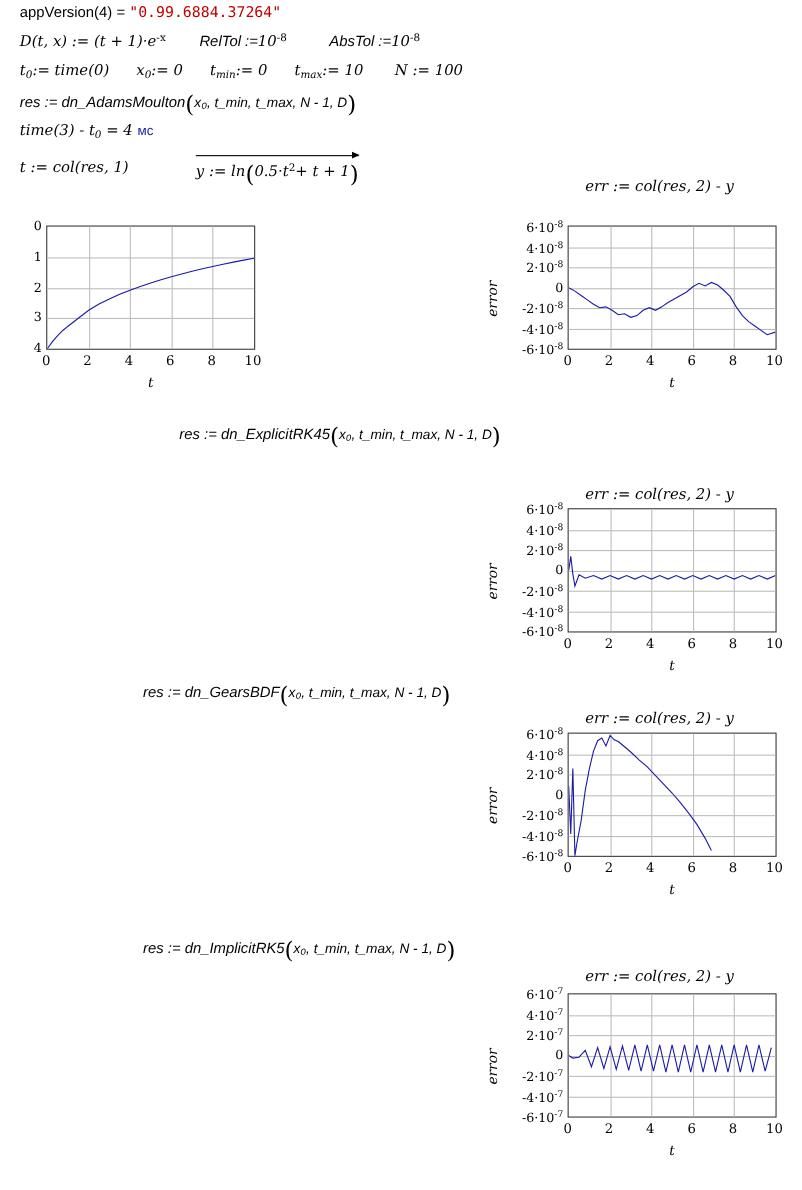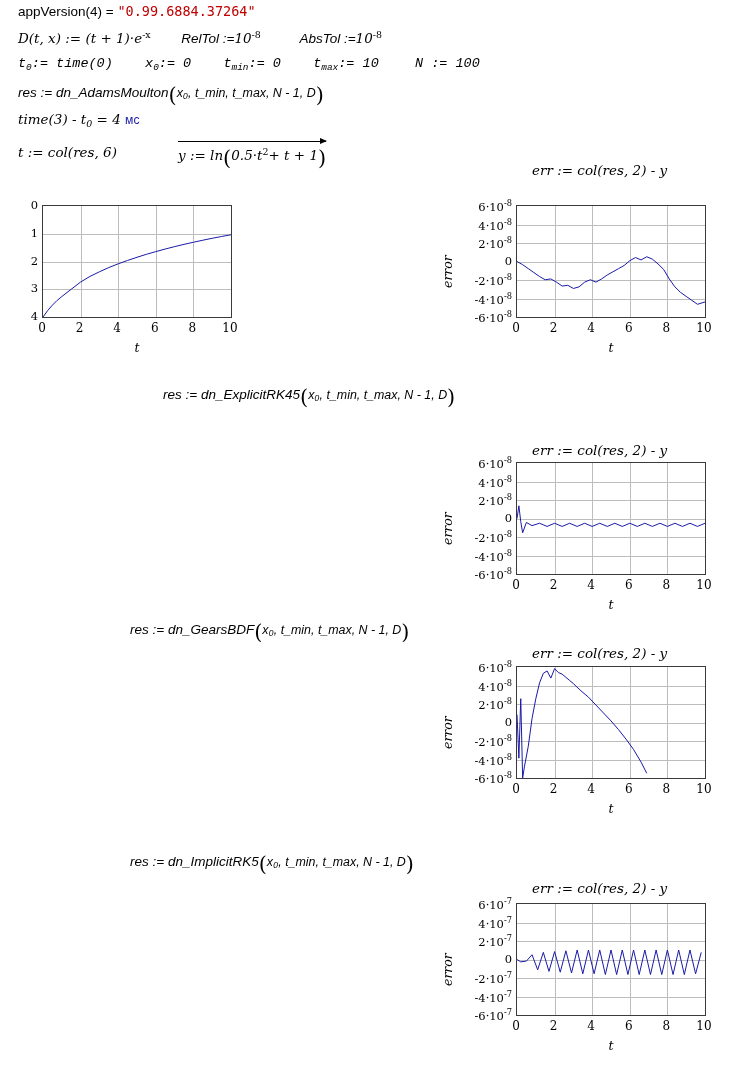--- a/index.html
+++ b/index.html
@@ -51,21 +51,21 @@
 </div>
 
 <div class="abs expr math" style="left:18px;top:30px;">
   <span>D(t, x) := (t + 1)·e</span><span class="sup">-x</span>
   <span style="display:inline-block;width:22px"></span>
   <span class="mono" style="font-style:italic">RelTol :=</span><span>10</span><span class="sup">-8</span>
   <span style="display:inline-block;width:30px"></span>
   <span class="mono" style="font-style:italic">AbsTol :=</span><span>10</span><span class="sup">-8</span>
 </div>
 
-<div class="abs expr math" style="left:18px;top:57px;font-family:Liberation Mono, monospace;">
+<div class="abs expr math" style="left:18px;top:57px;">
   <span>t</span><span class="sub">0</span><span>:= time(0)</span>
   <span style="display:inline-block;width:16px"></span>
   <span>x</span><span class="sub">0</span><span>:= 0</span>
   <span style="display:inline-block;width:16px"></span>
   <span>t</span><span class="sub">min</span><span>:= 0</span>
   <span style="display:inline-block;width:16px"></span>
   <span>t</span><span class="sub">max</span><span>:= 10</span>
   <span style="display:inline-block;width:20px"></span>
   <span>N := 100</span>
 </div>
@@ -74,21 +74,21 @@
   <span class="mono" style="font-style:italic">res := dn_AdamsMoulton</span><span class="pbig">(</span><span class="mono" style="font-style:italic;font-size:0.92em">x₀, t_min, t_max, N - 1, D</span><span class="pbig">)</span>
 </div>
 
 <div class="abs expr math" style="left:18px;top:112px;">
   <span>time(3) - t</span><span class="sub">0</span>
   <span>= 4</span>
   <span class="blue mono" style="font-style:normal;font-size:0.9em">мс</span>
 </div>
 
 <div class="abs expr math" style="left:18px;top:145px;">
-  <span>t := col(res, 6)</span>
+  <span>t := col(res, 1)</span>
 </div>
 
 <div class="abs expr math" style="left:178px;top:141px;">
   <span class="vecwrap">
     <span class="bar"></span><span class="head"></span>
     <span>y := ln</span><span class="pbig">(</span><span>0.5·t</span><span class="sup">2</span><span>+ t + 1</span><span class="pbig">)</span>
   </span>
 </div>
 
 <div class="caption math" style="left:532px;top:162px;">

